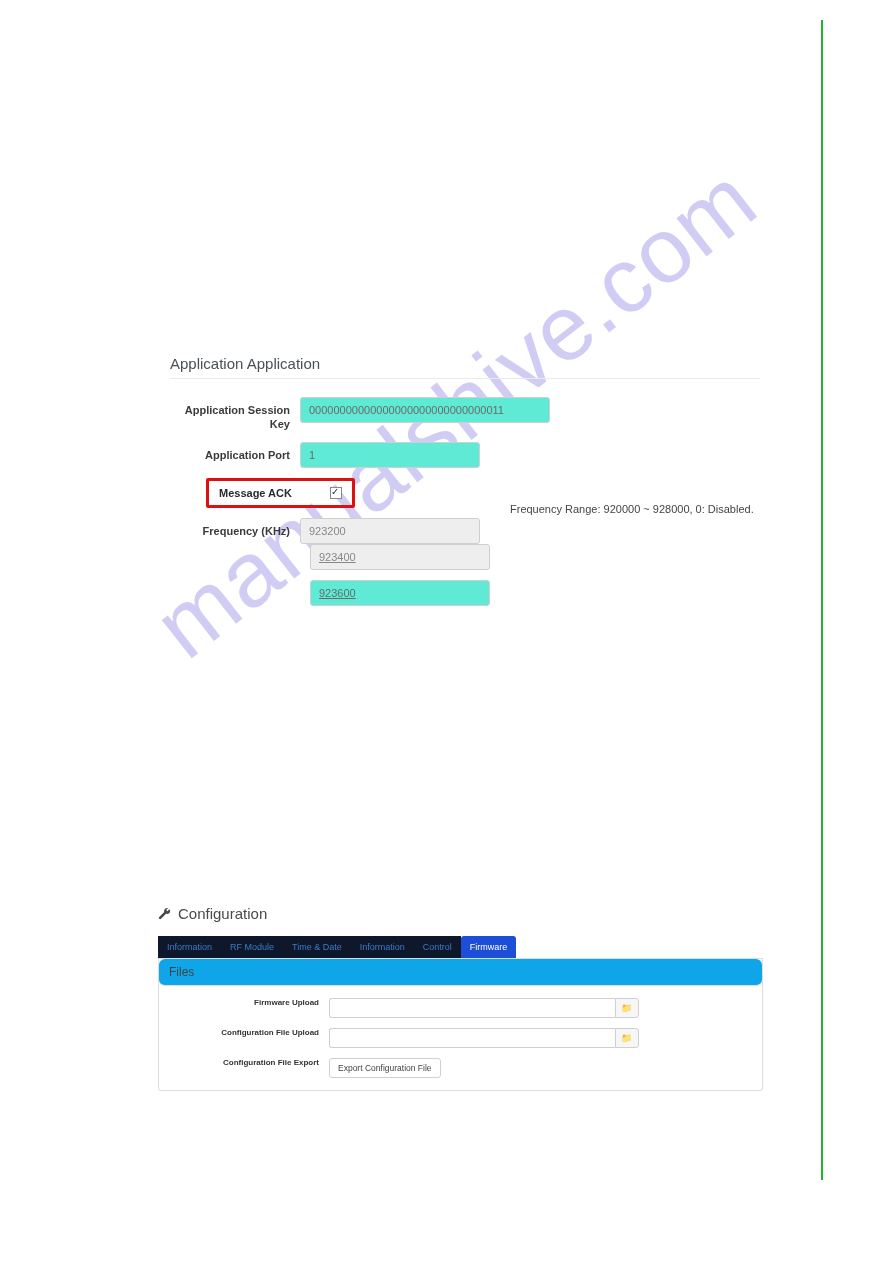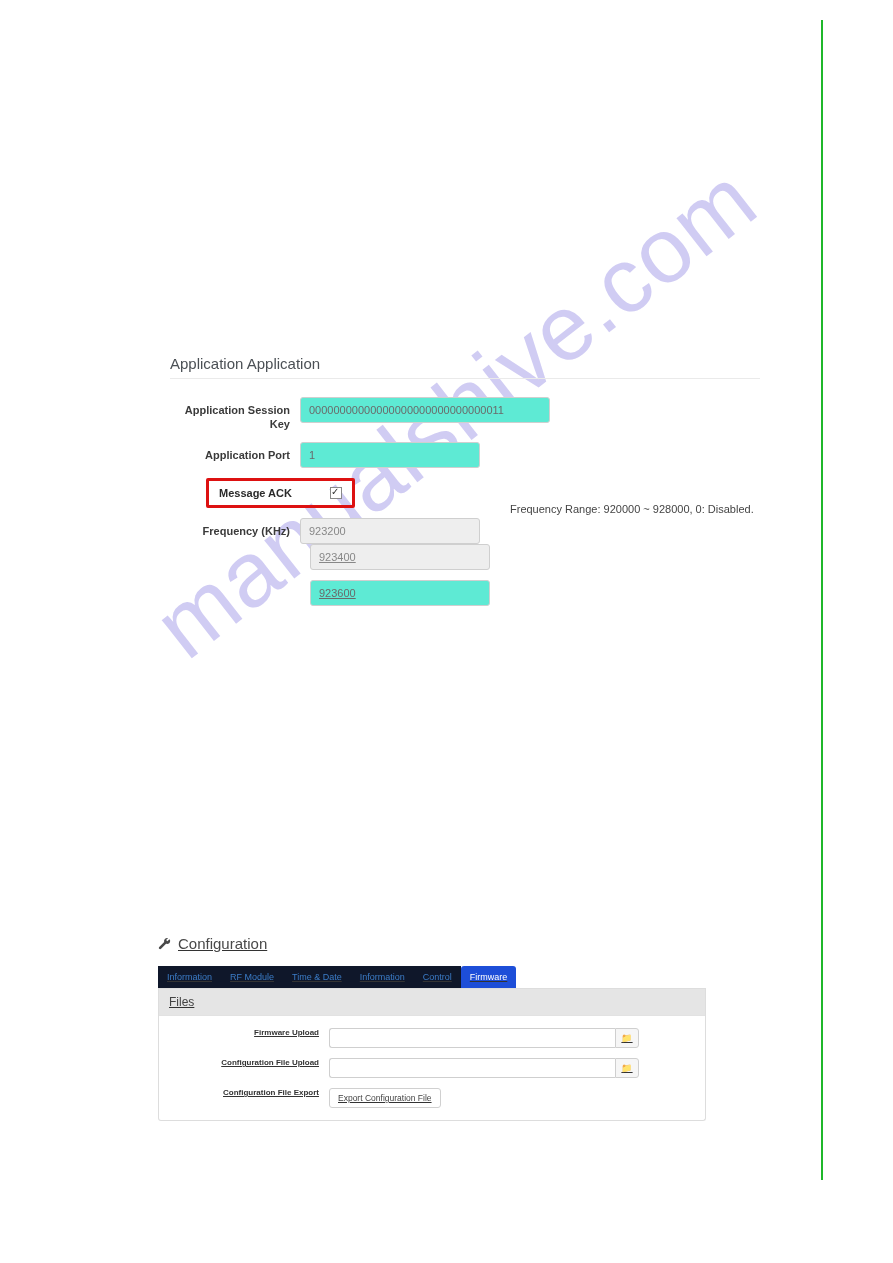--- a/index.html
+++ b/index.html
@@ -115,23 +115,22 @@
     font-size: 10px;
     top: -2px;
     left: 0px;
     color: #333;
   }
 
   
   .config-section {
     position: absolute;
     left: 158px;
-    top: 935px;
-    width: 548px;
-    text-decoration: underline;
+    top: 905px;
+    width: 605px;
   }
   .config-header {
     display: flex;
     align-items: center;
     font-size: 15px;
     color: #494949;
     margin-bottom: 14px;
   }
   .wrench-icon {
     width: 14px;
@@ -153,25 +152,26 @@
     background: #1d4ed8;
     color: #fff;
     border-radius: 3px 3px 0 0;
   }
   .panel {
     border: 1px solid #ddd;
     border-top: none;
     border-radius: 0 0 3px 3px;
   }
   .panel-header {
-    background: #e5e5e5;
+    background: #0ea5e9;
     padding: 6px 10px;
     font-size: 12px;
     color: #444;
     border-bottom: 1px solid #e2e2e2;
+    border-radius: 6px;
   }
   .panel-body {
     padding: 12px 10px 12px 10px;
   }
   .file-row {
     display: flex;
     margin-bottom: 10px;
   }
   .file-label {
     width: 160px;

